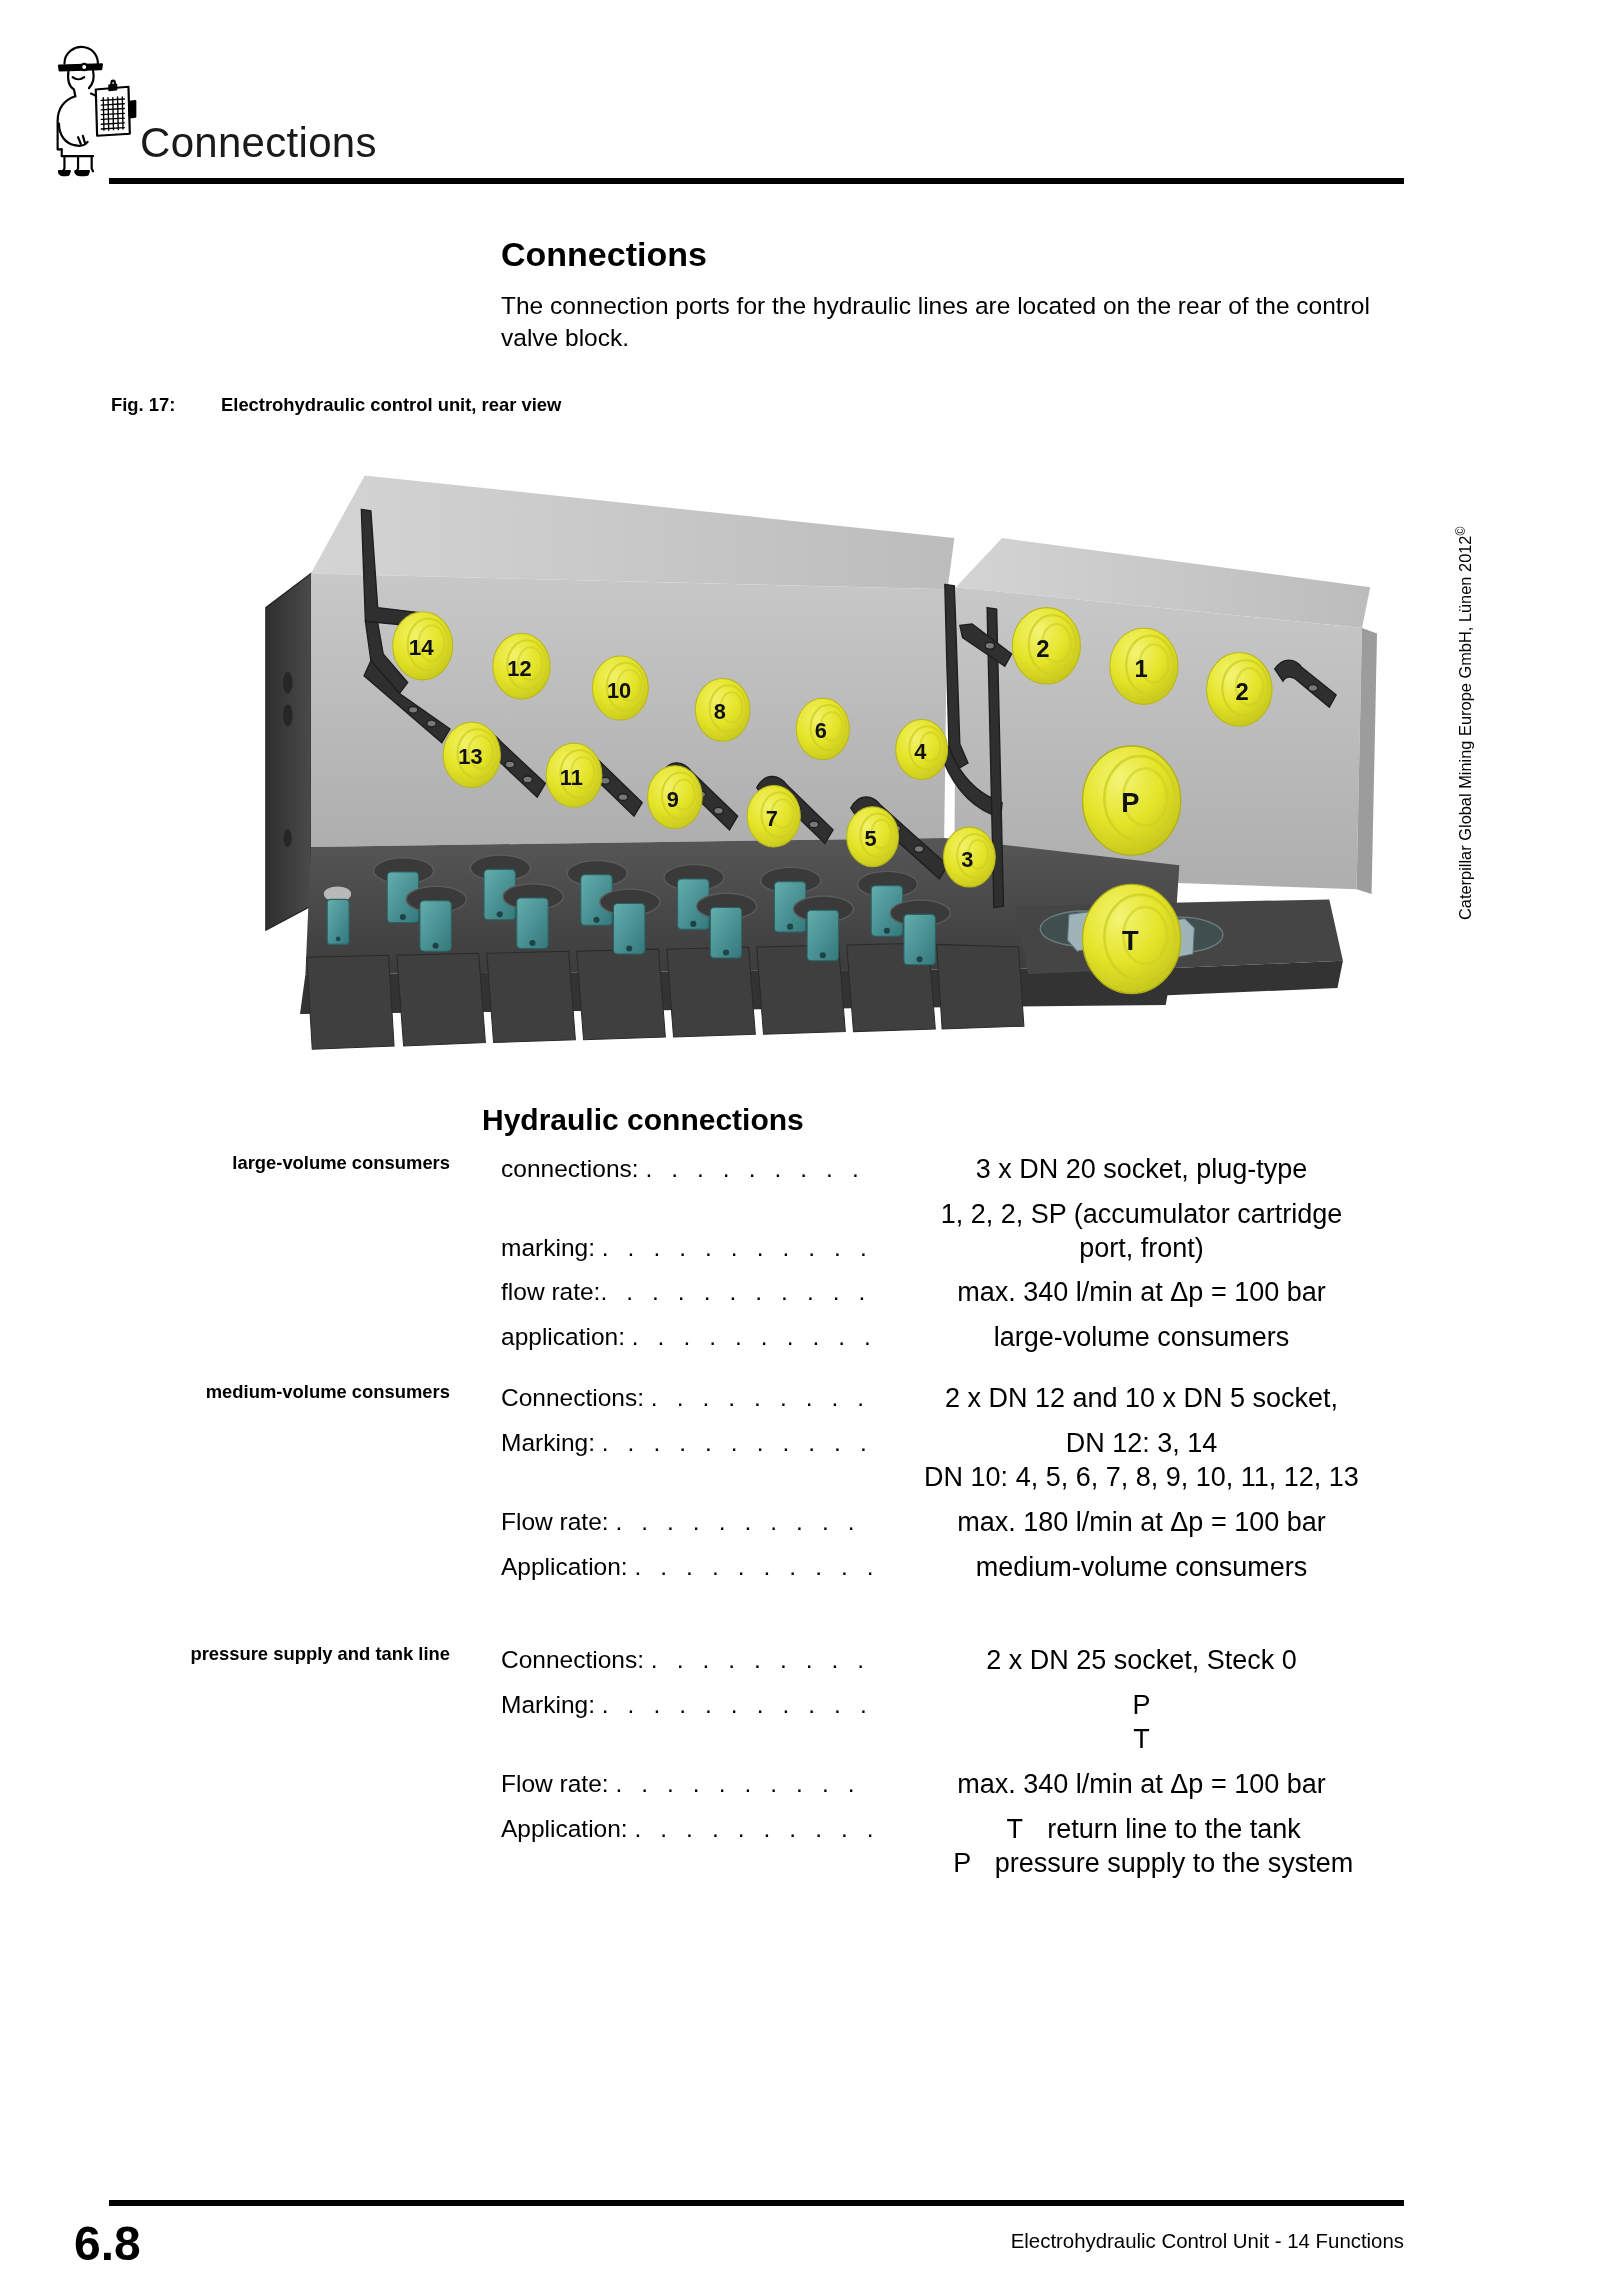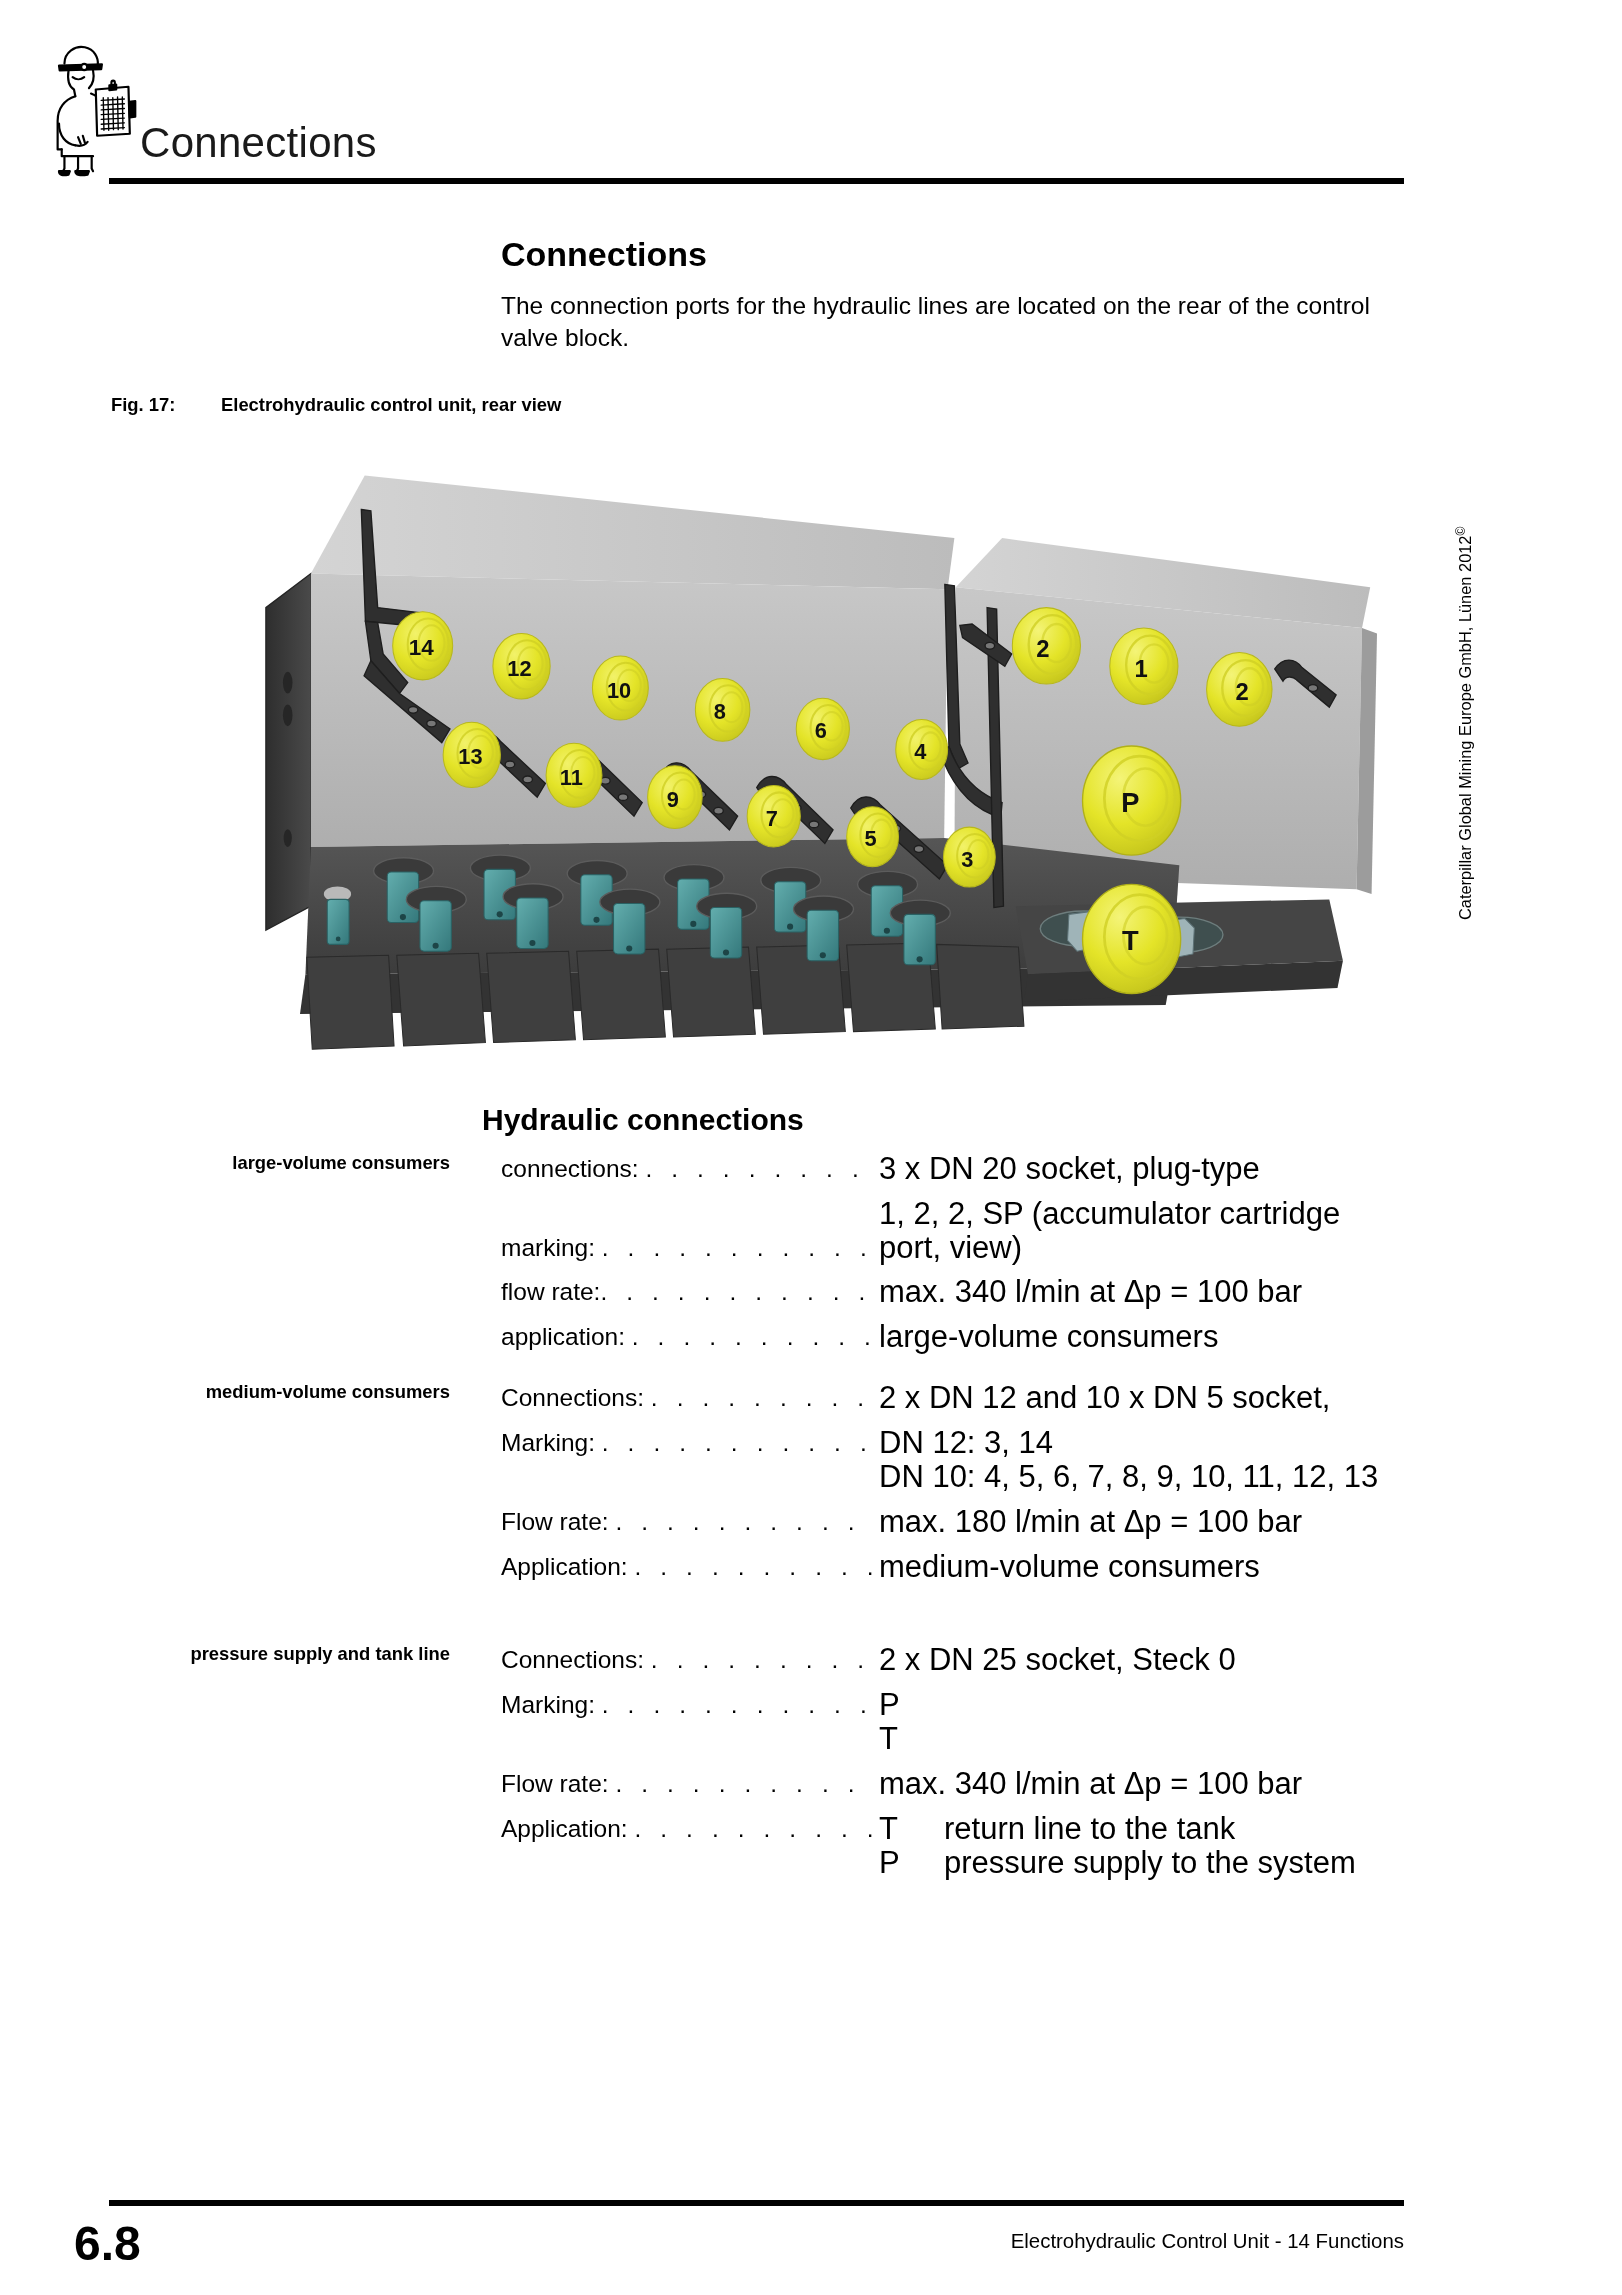--- a/index.html
+++ b/index.html
@@ -125,23 +125,24 @@
     overflow: hidden;
   }
   .spec-label .lbl { display: inline; }
   .spec-label .leader {
     display: inline;
     letter-spacing: 6.1px;
     color: #000;
   }
   .spec-value {
     margin-left: 378px;
-    font-size: 31px;
+    font-size: 27px;
     line-height: 34px;
     width: 525px;
+    text-align: center;
   }
   .spec-value .vline { display: block; white-space: nowrap; }
   .spec-value .vkey {
     display: inline-block;
     width: 65px;
   }
 
   
   #copyright-vertical {
     position: absolute;
@@ -554,21 +555,21 @@
     <div class="spec-row">
       <div class="spec-label"><span class="lbl">connections:</span> <span class="leader">. . . . . . . . . . .</span></div>
       <div class="spec-value">
         <span class="vline">3 x DN 20 socket, plug-type</span>
       </div>
     </div>
     <div class="spec-row" style="margin-bottom:9.5px;">
       <div class="spec-label" style="top:34px;"><span class="lbl">marking:</span> <span class="leader">. . . . . . . . . . . . . .</span></div>
       <div class="spec-value">
         <span class="vline">1, 2, 2, SP (accumulator cartridge</span>
-        <span class="vline">port, view)</span>
+        <span class="vline">port, front)</span>
       </div>
     </div>
     <div class="spec-row">
       <div class="spec-label"><span class="lbl">flow rate:</span><span class="leader">. . . . . . . . . . . . . .</span></div>
       <div class="spec-value">
         <span class="vline">max. 340 l/min at Δp = 100 bar</span>
       </div>
     </div>
     <div class="spec-row">
       <div class="spec-label"><span class="lbl">application:</span> <span class="leader">. . . . . . . . . . . .</span></div>

